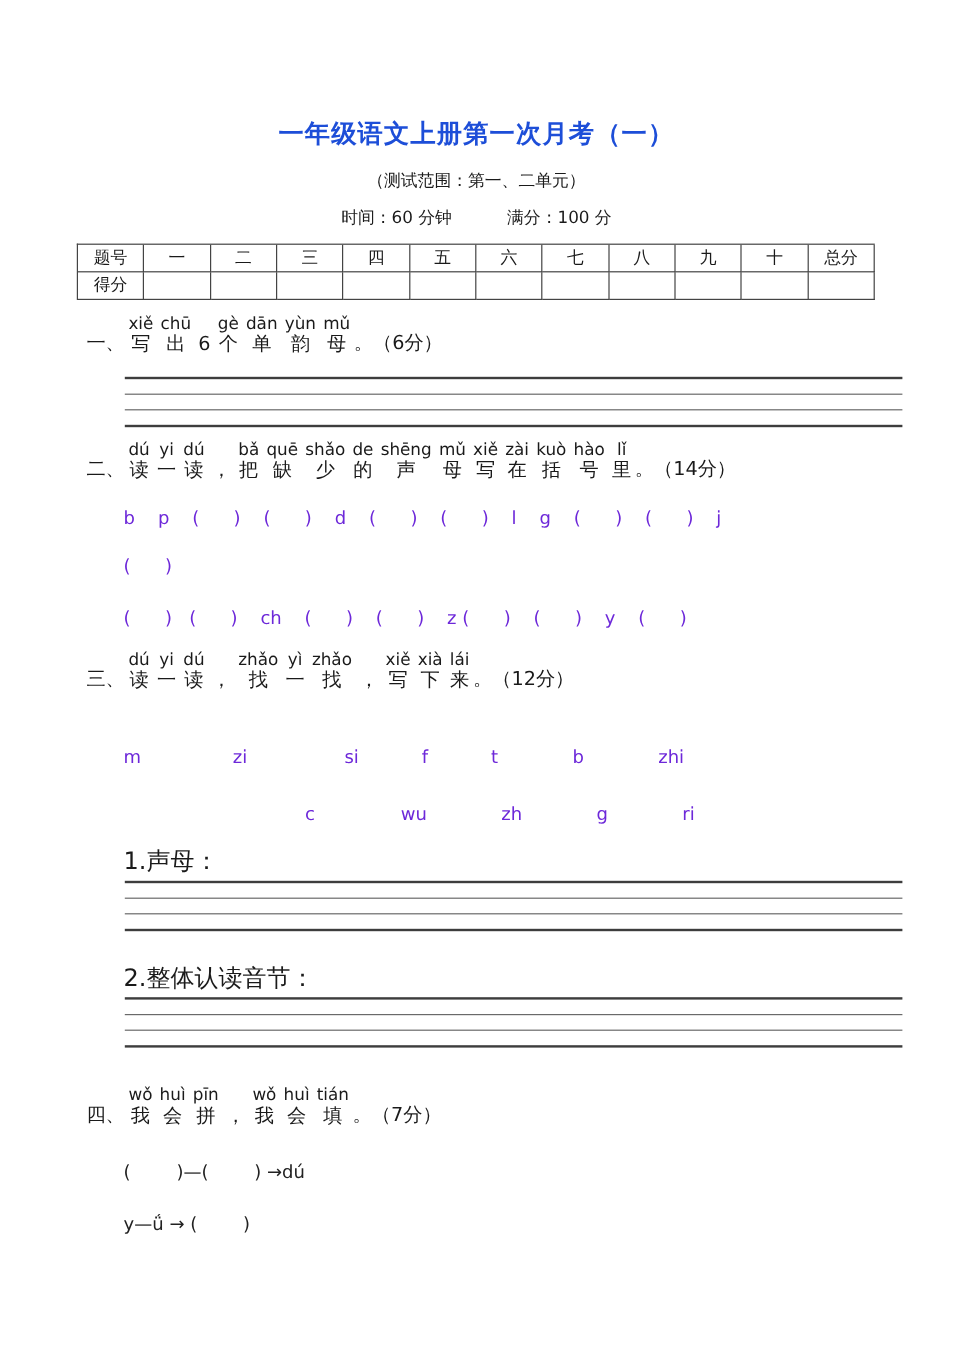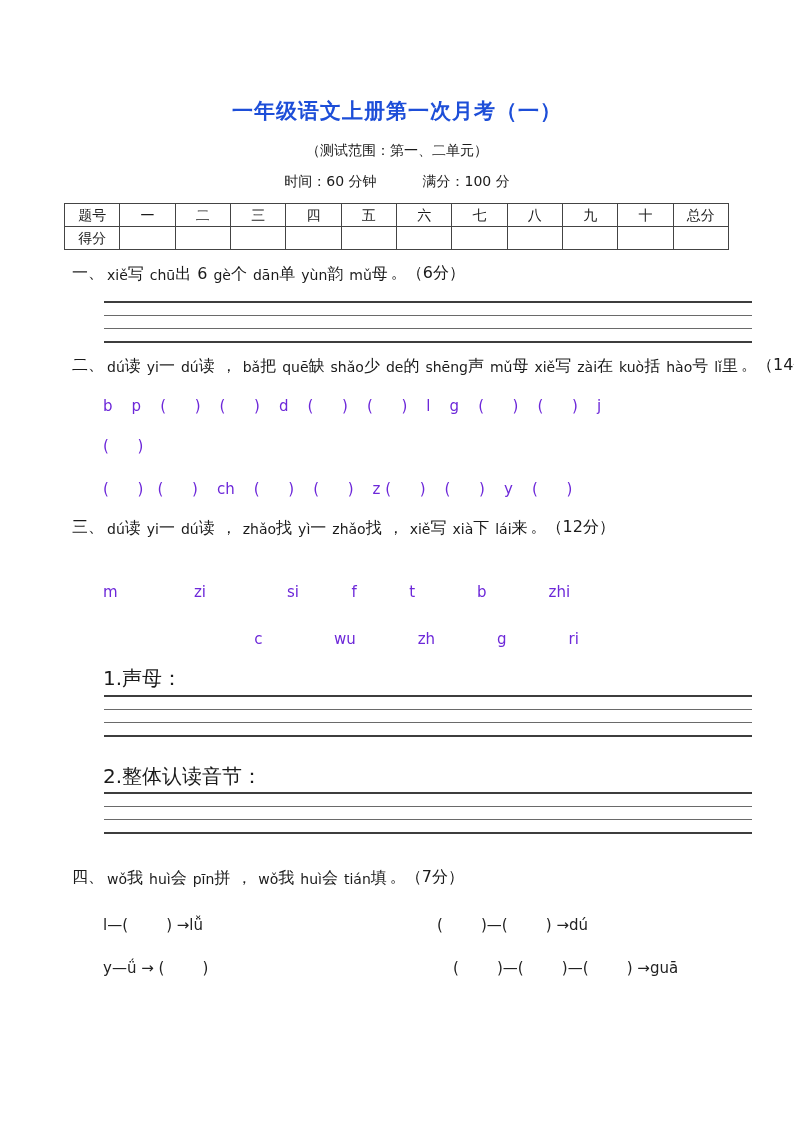--- a/index.html
+++ b/index.html
@@ -23,21 +23,21 @@
   .tr-contents { display:contents; }
   .sc-cell {
     height:22px; line-height:22px; text-align:center; font-size:14px;
     border-right:1px solid #444; border-bottom:1px solid #444;
   }
 
   
   .heading { display:flex; align-items:flex-end; margin-left:8px; }
   .hnum { font-size:16px; line-height:19px; padding-bottom:1px; white-space:pre; }
   .segs { display:inline-flex; align-items:flex-end; }
-  .seg { display:inline-flex; flex-direction:row; align-items:flex-end; margin:0 3px; }
+  .seg { display:inline-flex; flex-direction:column; align-items:center; margin:0 3px; }
   .seg .py { font-size:14px; line-height:15px; min-height:15px; white-space:pre; }
   .seg .hz { font-size:16px; line-height:19px; margin-top:-1px; white-space:pre; }
   .hsuffix { font-size:16px; line-height:19px; padding-bottom:1px; white-space:pre; }
 
   
   .lines4 { margin-left:40px; width:648px; }
   .ln { display:block; height:0; border-top:1px solid #6a6a6a; margin-top:12px; }
   .ln:first-child { margin-top:0; }
   .ln.a { border-top:2px solid #3d3d3d; }
   .g1 { margin-top:18px; }
@@ -385,21 +385,19 @@
 
         <span class="seg">
           <span class="py">tián</span>
           <span class="hz">填</span>
         </span>
       </span>
     <span class="hsuffix">。（7分）</span>
   </div>
 
   <div class="pinrow pr1">
-    <span class="pl">l—(        ) →lǚ</span>
     <span class="pr">(        )—(        ) →dú</span>
   </div>
   <div class="pinrow pr2">
     <span class="pl">y—ǘ → (        )</span>
-    <span class="pr">(        )—(        )—(        ) →guā</span>
   </div>
 
 </div>
 
 </body></html>

